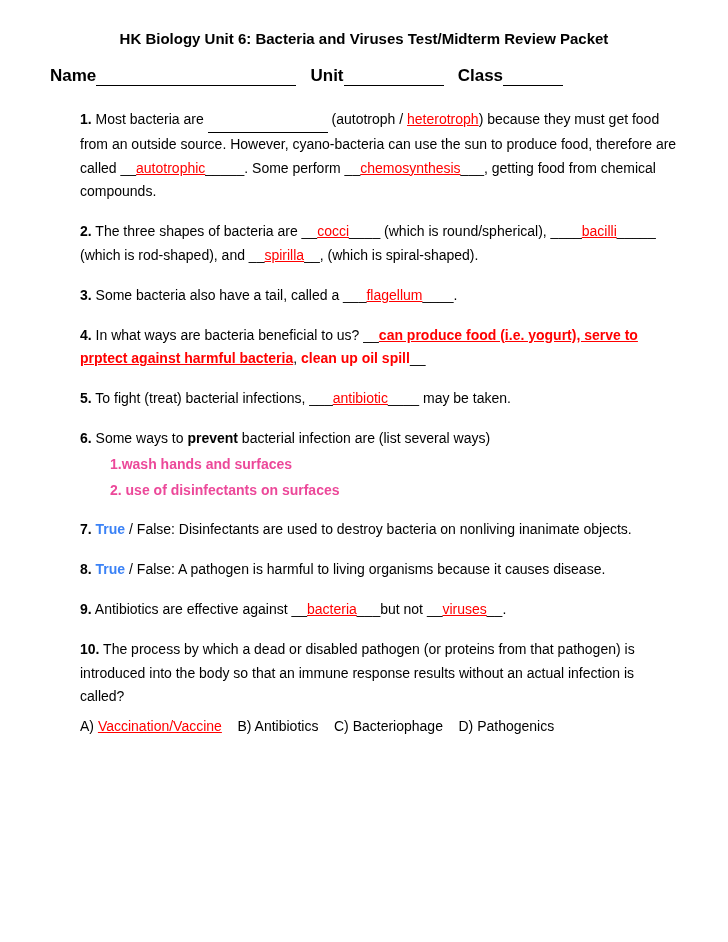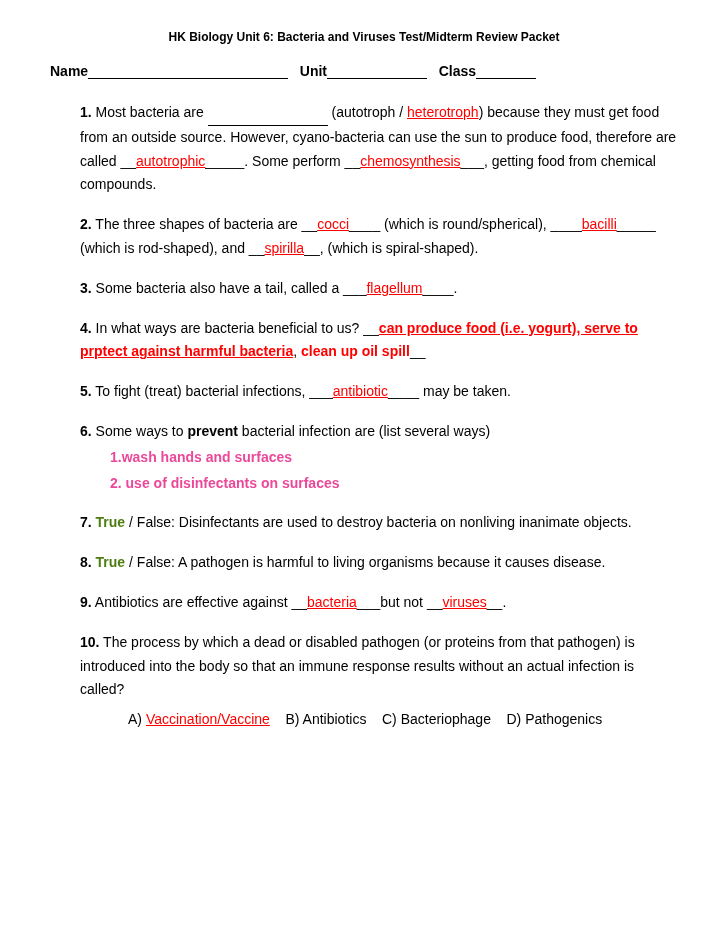--- a/index.html
+++ b/index.html
@@ -11,45 +11,45 @@
       background: #fff;
       font-family: Arial, sans-serif;
       font-size: 14px;
       color: #000;
       width: 728px;
       min-height: 942px;
       padding: 30px 50px;
     }
     .title {
       font-weight: bold;
-      font-size: 12px;
+      font-size: 15px;
       text-align: center;
       margin-bottom: 18px;
     }
     .header-row {
       display: flex;
       align-items: flex-end;
       gap: 0;
       margin-bottom: 22px;
-      font-size: 14px;
+      font-size: 17px;
     }
     .header-label {
       font-weight: bold;
     }
     .header-line {
       border-bottom: 1px solid #000;
       display: inline-block;
     }
     .red-underline {
       color: red;
       text-decoration: underline;
       font-weight: normal;
     }
     .red-bold {
-      color: #4d7c0f;
+      color: #3b82f6;
       font-weight: bold;
       text-align: right;
     }
     .bold {
       font-weight: bold;
     }
     .question-block {
       margin-bottom: 16px;
       line-height: 1.7;
     }
@@ -153,21 +153,21 @@
     <span>
       Antibiotics are effective against __<span class="answer-red">bacteria</span>___but not __<span class="answer-red">viruses</span>__.
     </span>
   </div>
 
   <div class="question-block indent">
     <span class="bold">10.</span>
     <span>
       The process by which a dead or disabled pathogen (or proteins from that pathogen) is introduced into the body so that an immune response results without an actual infection is called?
     </span>
-    <div style="margin-top:6px;margin-left:48px;">
+    <div style="margin-top:6px;">
       <span>A) </span><span class="answer-red">Vaccination/Vaccine</span>
       &nbsp;&nbsp;
       <span>B) </span><span>Antibiotics</span>
       &nbsp;&nbsp;
       <span>C) </span><span>Bacteriophage</span>
       &nbsp;&nbsp;
       <span>D) </span><span>Pathogenics</span>
     </div>
   </div>
 

